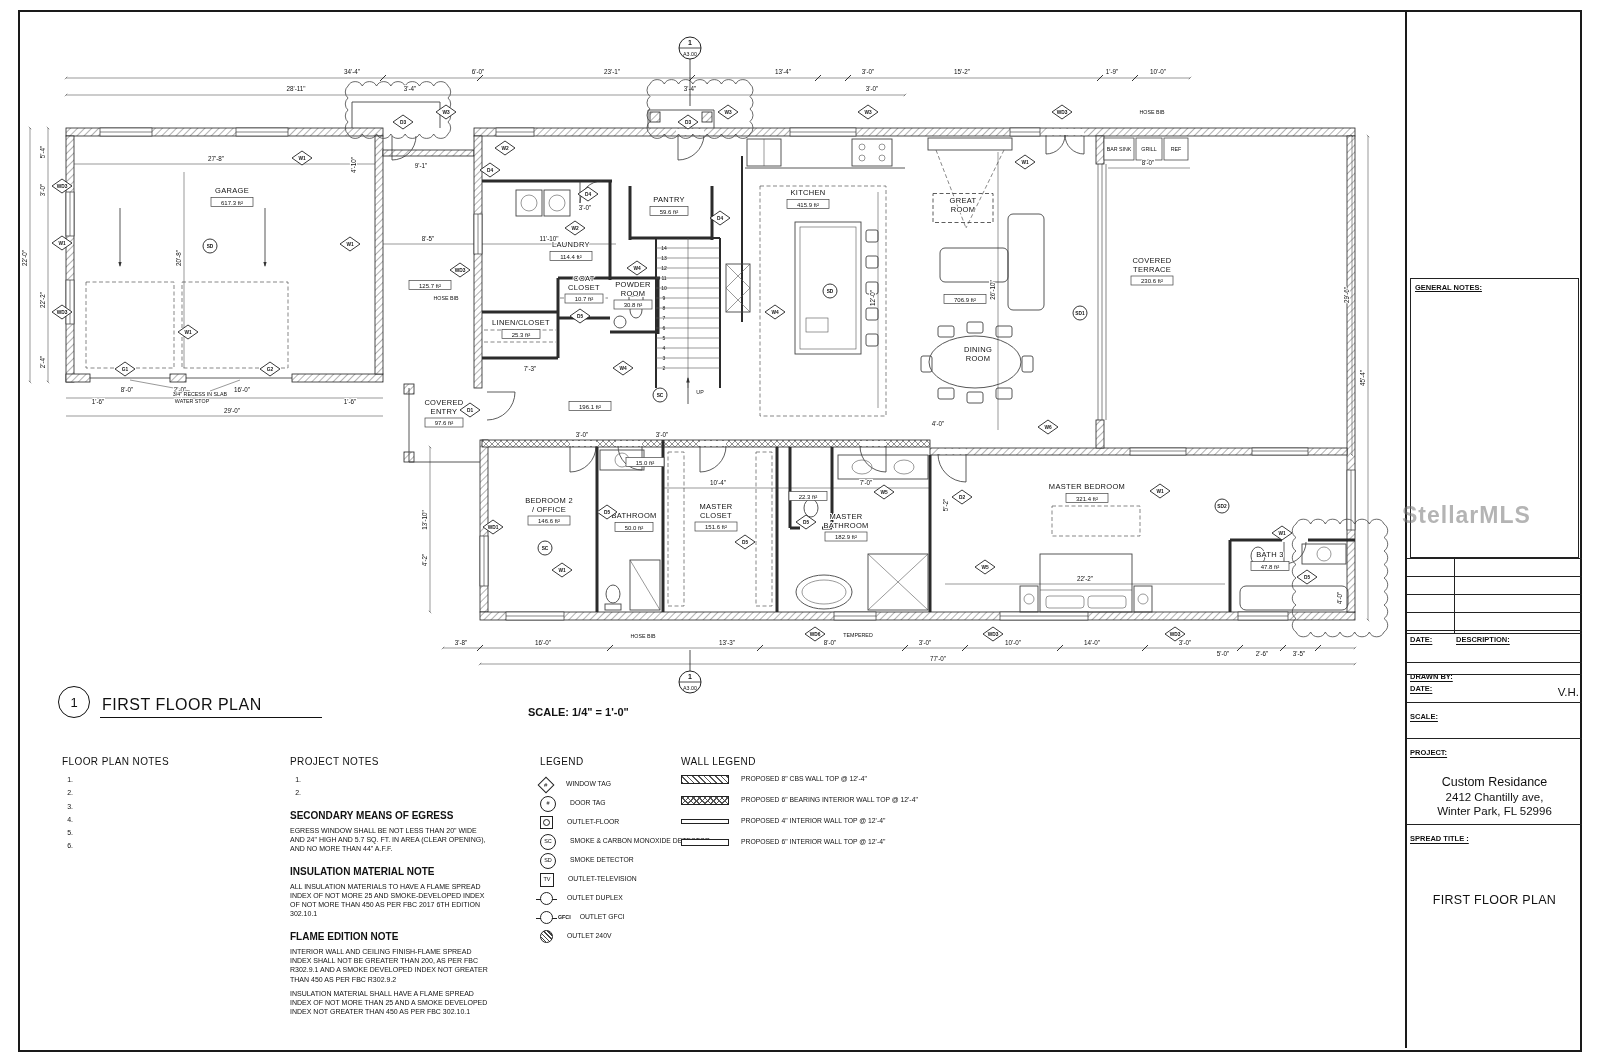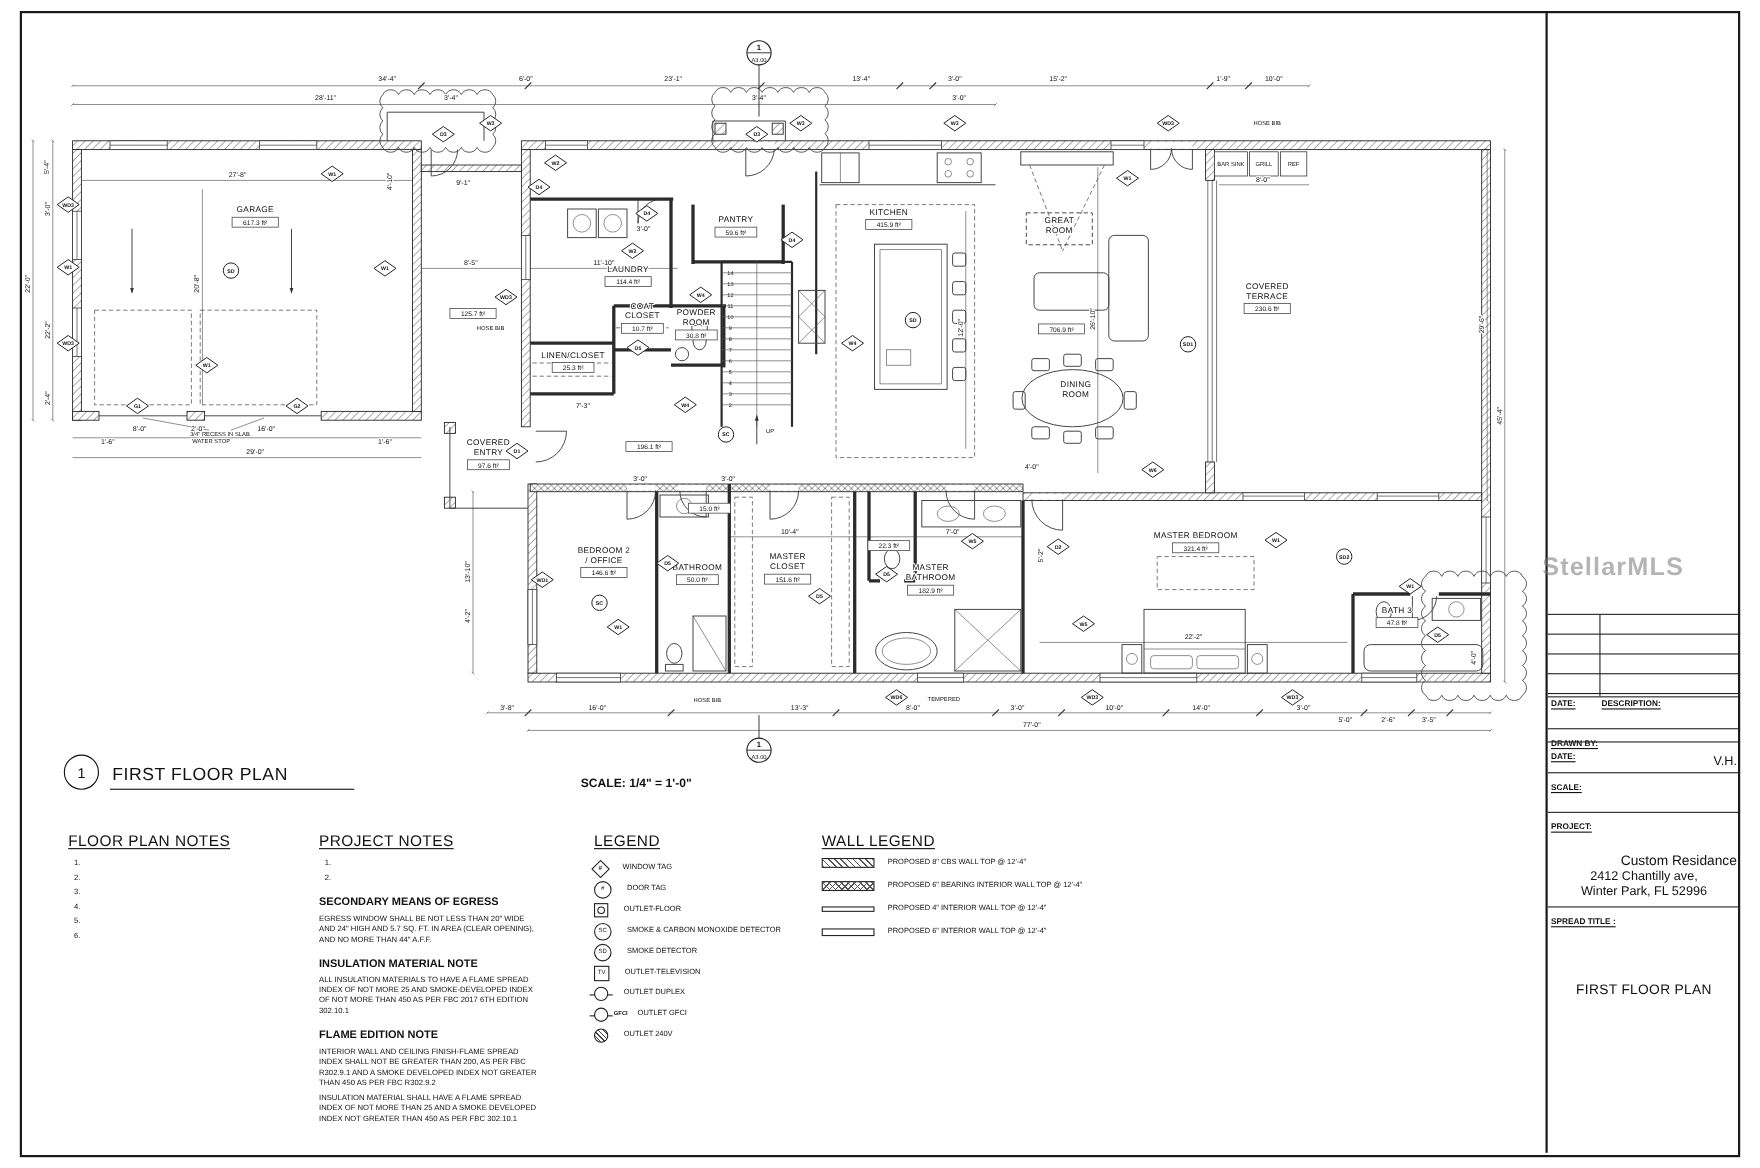--- a/index.html
+++ b/index.html
@@ -35,29 +35,29 @@
   .tag-t{font-size:4.8px;text-anchor:middle;font-weight:bold}
   .misc-t{font-size:5.3px;text-anchor:middle;paint-order:stroke;stroke:#fff;stroke-width:1.6px}
   .stair-n{font-size:5px;text-anchor:middle}
   
   .plan-callout{position:absolute;left:58px;top:686px;display:flex;align-items:flex-end;gap:10px}
   .callout-circle{width:30px;height:30px;border:1.6px solid #111;border-radius:50%;display:flex;align-items:center;justify-content:center;font-size:13px}
   .callout-title{font-size:16px;letter-spacing:.5px;border-bottom:1.5px solid #111;padding:0 60px 3px 2px}
   .scale-note{position:absolute;left:528px;top:706px;font-size:11px;font-weight:bold}
   
   .notes-col{position:absolute;font-size:7px;line-height:1.32;color:#111}
-  .nheading{font-size:14px;font-weight:normal;letter-spacing:.4px;margin:0 0 7px 0;text-decoration:underline;text-underline-offset:2px}
+  .nheading{font-size:10px;font-weight:normal;letter-spacing:.4px;margin:0 0 7px 0;text-underline-offset:2px}
   .nheading-b{font-size:10px;font-weight:bold;margin:11px 0 4px 0}
   .notes-col ol{margin:0;padding-left:13px}
   .notes-col li{margin-bottom:4px}
   .notes-col p{margin:0 0 5px 0}
   .col-fp{left:62px;top:755px;width:214px}
   .col-safety{left:290px;top:755px;width:198px}
   .col-legend{left:540px;top:755px;width:170px}
-  .col-wall{left:747px;top:755px;width:290px}
+  .col-wall{left:681px;top:755px;width:290px}
   .lg-row{display:flex;align-items:center;gap:9px;height:19px}
   .lg-sym{width:26px;display:flex;justify-content:center;align-items:center}
   .lg-label{font-size:6.8px}
   .lg-sub{font-size:5.3px;font-weight:bold;margin-left:-4px}
   .lg-glyph{font-style:normal;line-height:1}
   .v-diamond{width:10px;height:10px;border:1px solid #222;transform:rotate(45deg);display:flex;align-items:center;justify-content:center}
   .v-diamond .lg-glyph{transform:rotate(-45deg);font-size:6px}
   .v-circle{width:14px;height:14px;border:1px solid #222;border-radius:50%;display:flex;align-items:center;justify-content:center;font-size:5.5px}
   .v-square{width:12px;height:12px;border:1px solid #222;display:flex;align-items:center;justify-content:center;font-size:5.5px}
   .v-floor{width:11px;height:11px;border:1px solid #222;position:relative}
@@ -79,21 +79,21 @@
   .tb-gn{position:absolute;top:268px;left:3px;right:3px;height:280px;border:1px solid #222;padding:4px;box-sizing:border-box;overflow:hidden}
   .tb-gn-title{font-size:7.5px;font-weight:bold;text-decoration:underline;margin-bottom:4px}
   .tb-note{font-size:6.4px;line-height:1.35;margin-bottom:4px}
   .rev-table{position:absolute;top:548px;left:0;right:0;height:74px;border-top:1px solid #222;border-bottom:1px solid #222}
   .rev-row{height:18px;border-bottom:1px solid #222;box-sizing:border-box}
   .rev-table::after{content:"";position:absolute;left:47px;top:0;bottom:0;width:1px;background:#222}
   .tb-daterow{position:absolute;top:622px;left:0;right:0;height:14px;display:flex;align-items:center}
   .tb-daterow span:first-child{width:46px;padding-left:3px}
   .tb-sec{position:absolute;left:0;right:0;border-top:1px solid #222;padding:2px 3px;box-sizing:border-box}
   .tb-val{text-align:right;font-size:11.5px;margin-top:3px}
-  .tb-proj-line1{text-align:right;font-size:12.5px;margin-top:16px}
+  .tb-proj-line1{text-align:center;font-size:12.5px;margin-top:16px}
   .tb-proj-line{text-align:center;font-size:11.5px;margin-top:2px}
   .tb-stitle{text-align:center;font-size:12.5px;margin-top:48px;letter-spacing:.3px}
   .tb-snum{text-align:center;font-size:30px;font-weight:bold;letter-spacing:1px;margin-top:12px}
   .watermark{position:absolute;left:1402px;top:502px;font-size:23px;font-weight:bold;color:#777;opacity:.55;letter-spacing:1px;z-index:5}
 </style>
 </head>
 <body>
 
 <div class="sheet-border"></div>
 
@@ -901,20 +901,33 @@
     <span class="wl-label">PROPOSED 4" INTERIOR WALL TOP @ 12'-4"</span>
   </div>
       <div class="wl-row">
     <span class="sw v-int6"></span>
     <span class="wl-label">PROPOSED 6" INTERIOR WALL TOP @ 12'-4"</span>
   </div>
     </div>
 </div>
 
 <div class="tblock">
+  <div class="tb-gn">
+    <div class="tb-gn-title">GENERAL NOTES:</div>
+    <div>
+        <div class="tb-note"></div>
+        <div class="tb-note"></div>
+        <div class="tb-note"></div>
+        <div class="tb-note"></div>
+        <div class="tb-note"></div>
+        <div class="tb-note"></div>
+        <div class="tb-note"></div>
+        <div class="tb-note"></div>
+      </div>
+  </div>
   <div class="rev-table">
     <div class="rev-row"></div>
     <div class="rev-row"></div>
     <div class="rev-row"></div>
     <div class="rev-row"></div>
   </div>
   <div class="tb-daterow">
     <span class="tb-label">DATE:</span>
     <span class="tb-label">DESCRIPTION:</span>
   </div>

